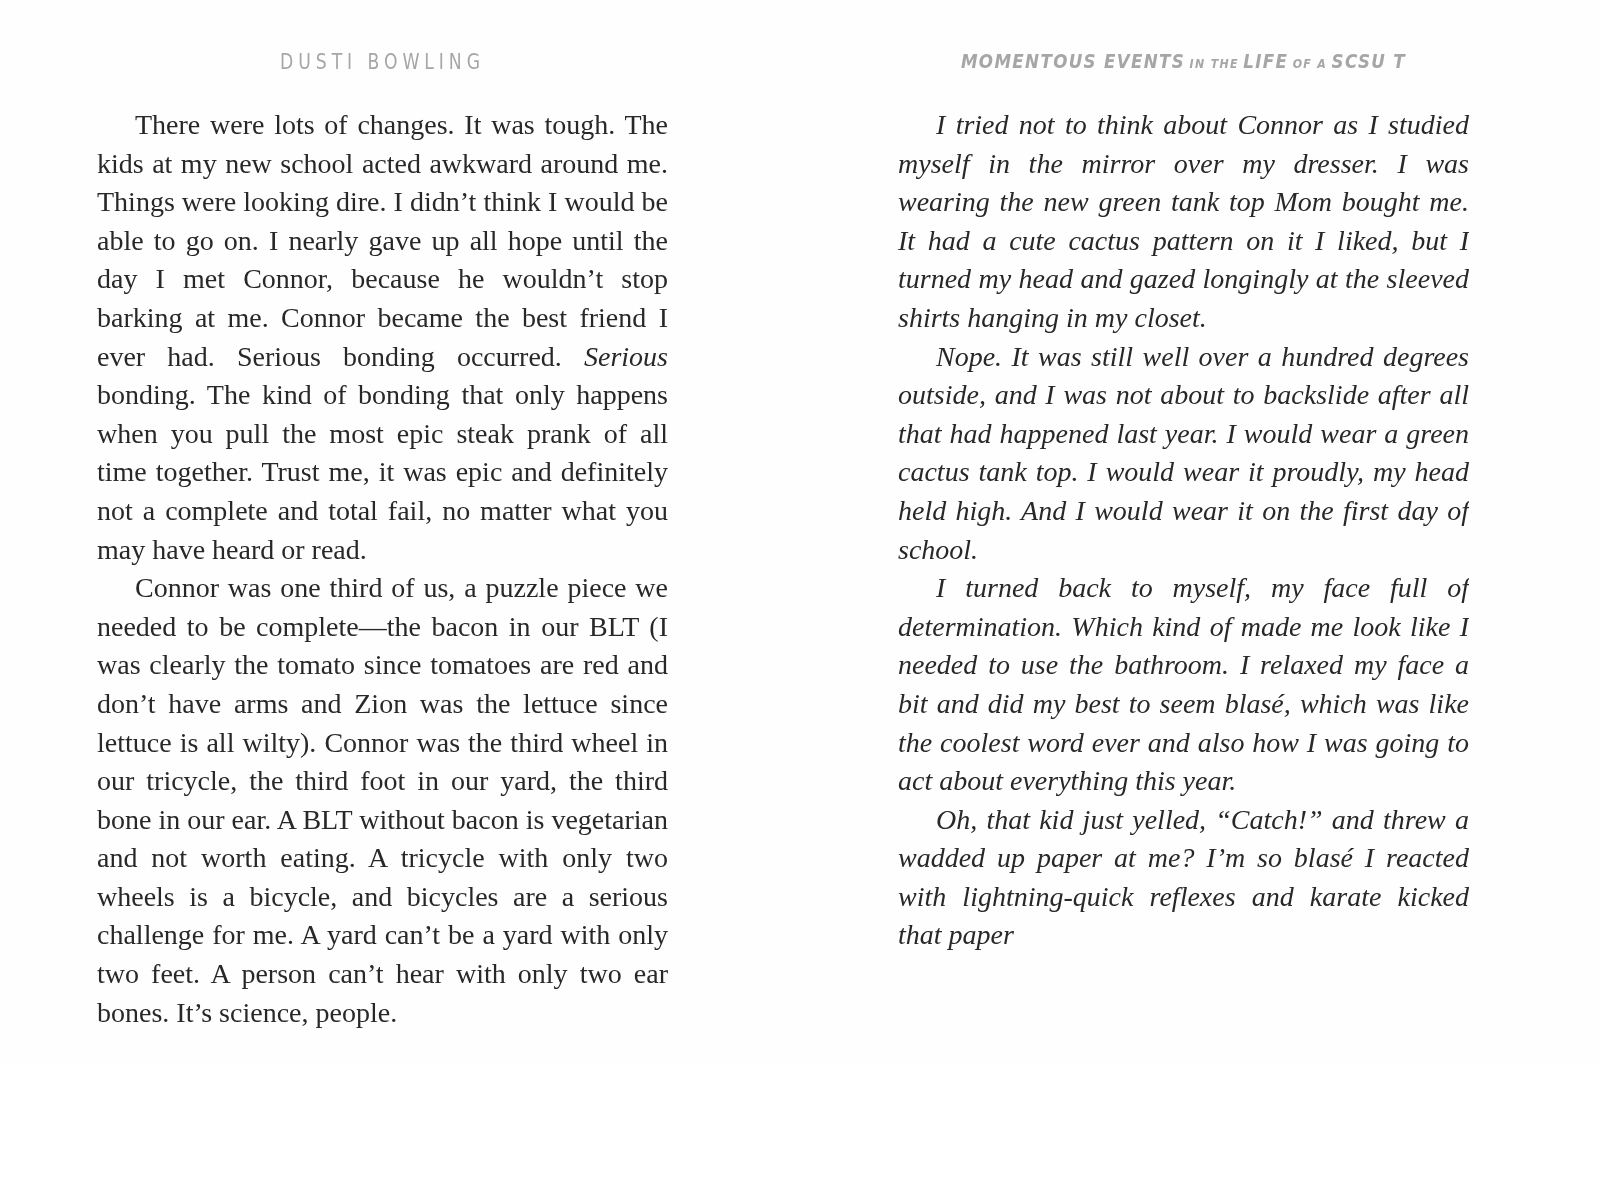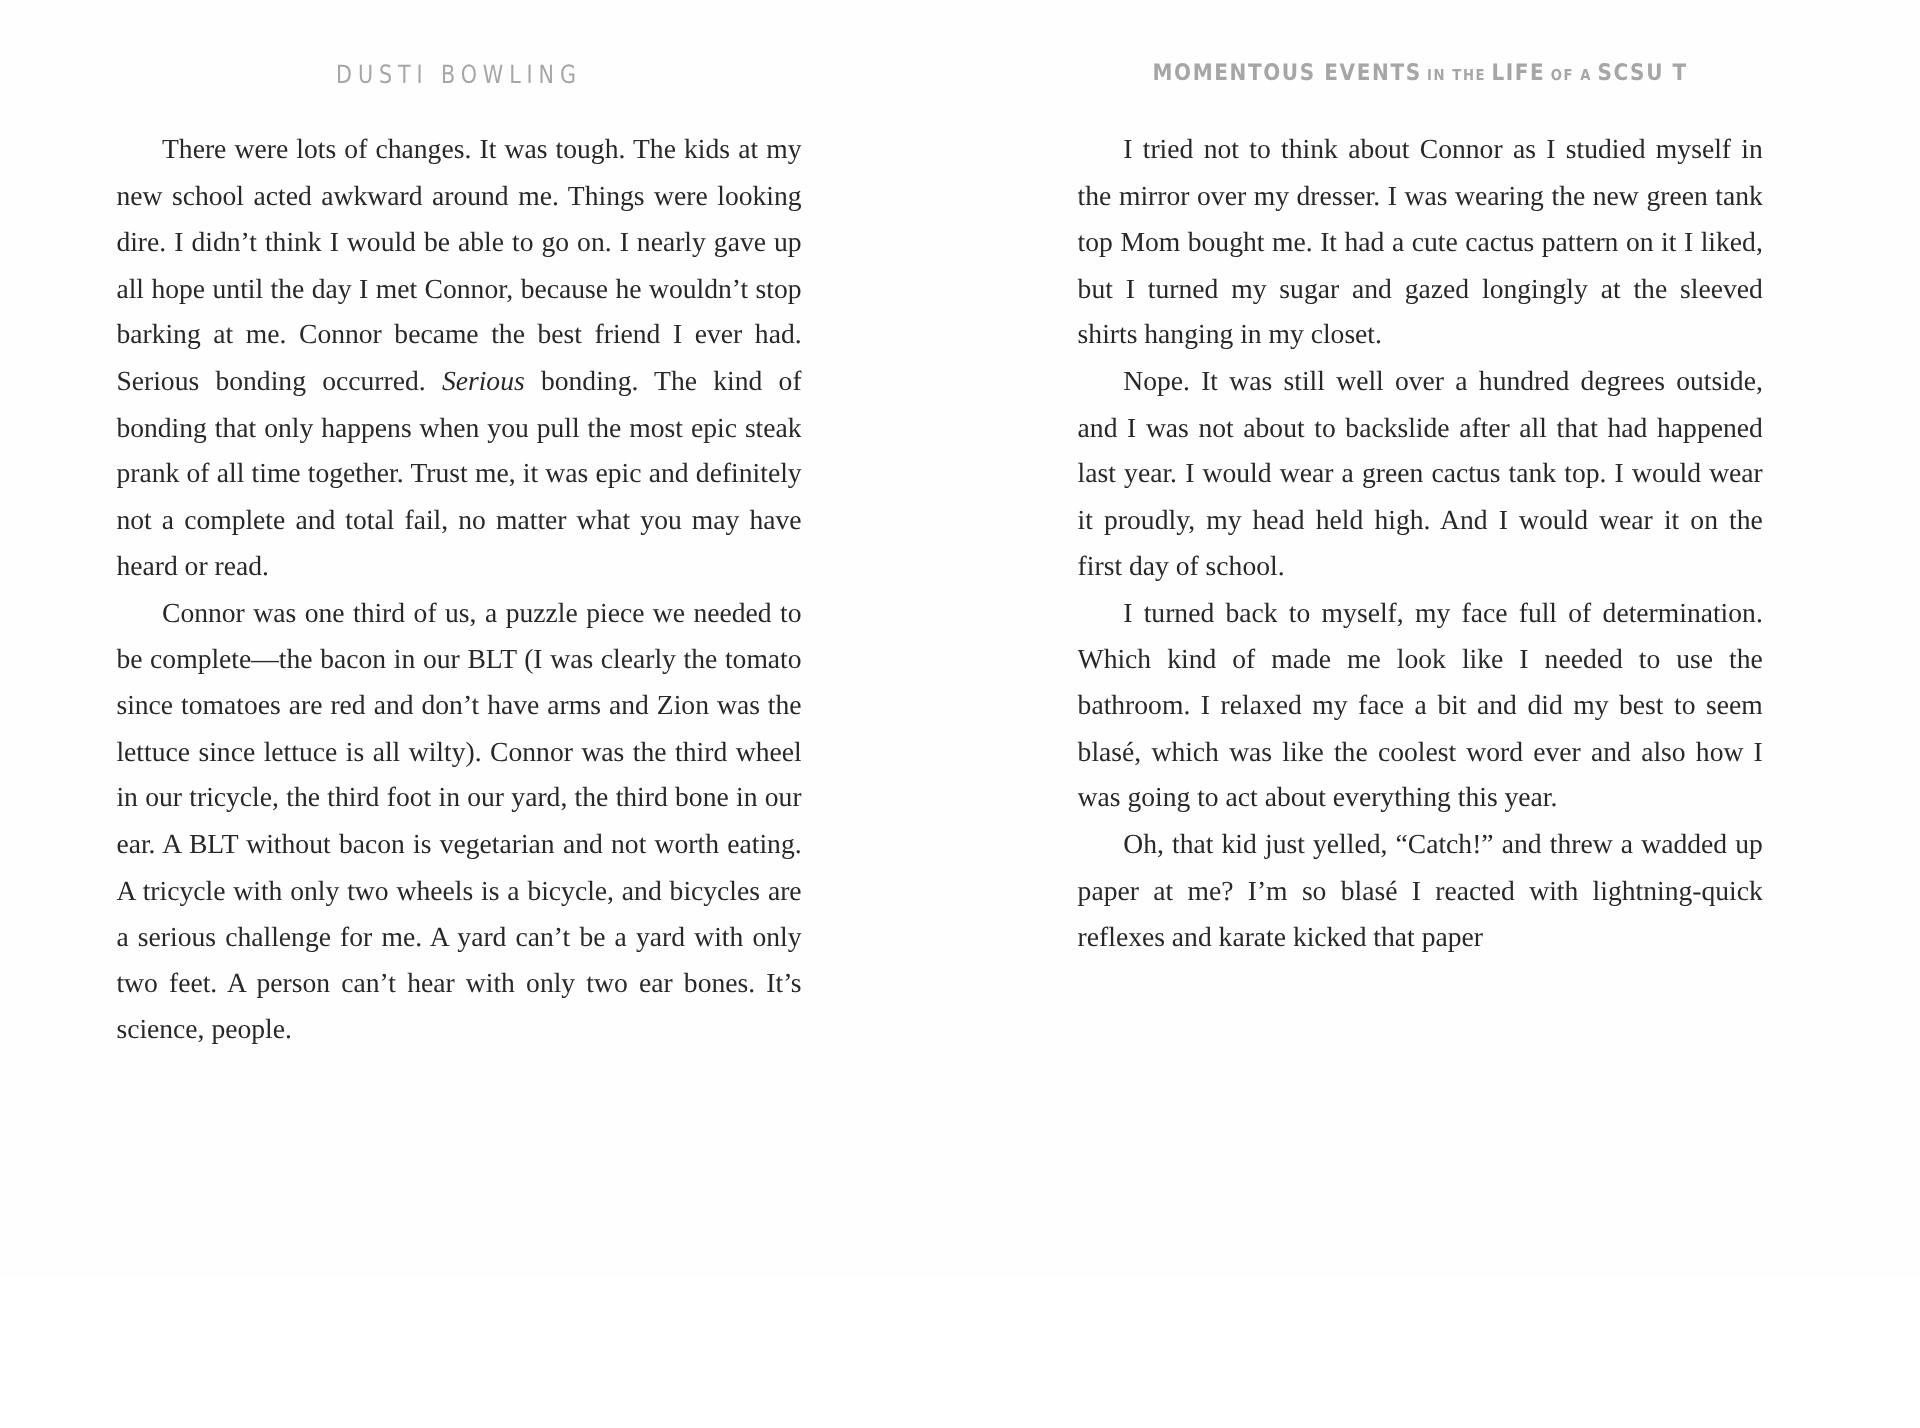--- a/index.html
+++ b/index.html
@@ -15,21 +15,21 @@
     background: #fefefe;
     overflow: hidden;
   }
   .page {
     position: absolute;
     top: 0;
     width: 571px;
     height: 1190px;
   }
   .page-left  { left: 97px; }
-  .page-right { left: 898px; }
+  .page-right { left: 898px; font-style: italic; }
 
   .running-head {
     position: absolute;
     top: 50px;
     left: 0;
     width: 100%;
     text-align: center;
     font-family: "DejaVu Sans", "Liberation Sans", sans-serif;
     color: #a6a6a6;
     white-space: nowrap;
@@ -51,21 +51,21 @@
   .rh-small { font-size: 12.5px; margin: 0 2px; }
 
   .body-text {
     position: absolute;
     top: 106px;
     left: 0;
     width: 571px;
     height: 972px;
     overflow: hidden;
     font-family: "Liberation Serif", "DejaVu Serif", serif;
-    font-size: 23px;
+    font-size: 28px;
     line-height: 38.6px;
     color: #282828;
     text-align: justify;
     hyphens: auto;
     -webkit-hyphens: auto;
   }
   .body-text p {
     margin: 0;
     text-indent: 38px;
   }
@@ -102,21 +102,21 @@
         <p><span>Connor was one third of us, a puzzle piece we needed to be complete—the bacon in our BLT (I was clearly the tomato since tomatoes are red and don’t have arms and Zion was the lettuce since lettuce is all wilty). Connor was the third wheel in our tricycle, the third foot in our yard, the third bone in our ear. A BLT without bacon is vegetarian and not worth eating. A tricycle with only two wheels is a bicycle, and bicycles are a serious challenge for me. A yard can’t be a yard with only two feet. A person can’t hear with only two ear bones. It’s science, people.</span></p>
       </div>
     <footer class="folio">
       <span class="dot">•</span><span class="num">2</span><span class="dot">•</span>
     </footer>
   </section>
 
   <section class="page page-right">
     <header class="running-head running-head-title"><span class="rh-large">MOMENTOUS EVENTS</span><span class="rh-small">IN THE</span><span class="rh-large">LIFE</span><span class="rh-small">OF A</span><span class="rh-large">SCSU T</span></header>
     <div class="body-text">
-        <p><span>I tried not to think about Connor as I studied myself in the mirror over my dresser. I was wearing the new green tank top Mom bought me. It had a cute cactus pattern on it I liked, but I turned my sugar and gazed longingly at the sleeved shirts hanging in my closet.</span></p>
+        <p><span>I tried not to think about Connor as I studied myself in the mirror over my dresser. I was wearing the new green tank top Mom bought me. It had a cute cactus pattern on it I liked, but I turned my head and gazed longingly at the sleeved shirts hanging in my closet.</span></p>
         <p><span>Nope. It was still well over a hundred degrees outside, and I was not about to backslide after all that had happened last year. I would wear a green cactus tank top. I would wear it proudly, my head held high. And I would wear it on the first day of school.</span></p>
         <p><span>I turned back to myself, my face full of determination. Which kind of made me look like I needed to use the bathroom. I relaxed my face a bit and did my best to seem blasé, which was like the coolest word ever and also how I was going to act about everything this year.</span></p>
         <p><span>Oh, that kid just yelled, “Catch!” and threw a wadded up paper at me? I’m so blasé I reacted with lightning-quick reflexes and karate kicked that paper</span></p>
       </div>
     <footer class="folio">
       <span class="dot">•</span><span class="num">3</span><span class="dot">•</span>
     </footer>
   </section>
 
 </div>

